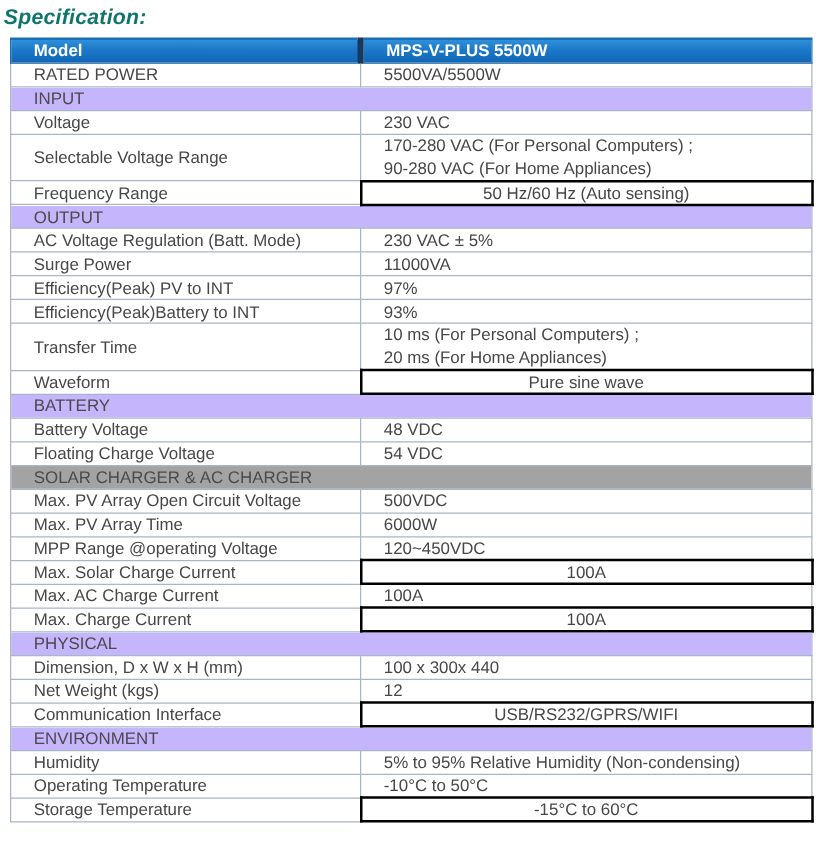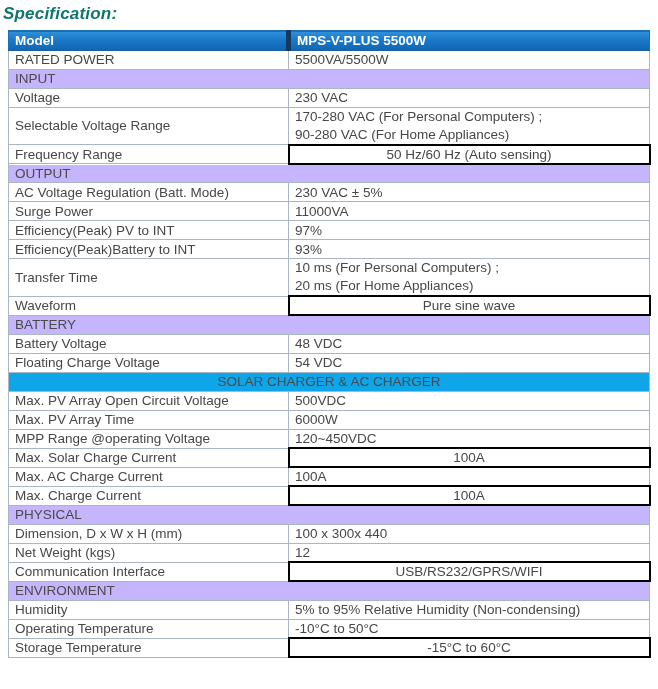--- a/index.html
+++ b/index.html
@@ -22,21 +22,21 @@
   table.spec {
     border-collapse: collapse;
     table-layout: fixed;
     margin-left: 8px;
     width: 641px;
   }
   td {
     border: 1px solid #a9b6c6;
     font-size: 13.5px;
     color: #474747;
-    padding: 0 6px;
+    padding: 0 18px;
     height: 19px;
     line-height: 17px;
     box-sizing: border-box;
     vertical-align: middle;
     overflow: hidden;
     white-space: nowrap;
   }
   tr.header-row td {
     background: linear-gradient(180deg, #2f8fd9 0%, #1b78c8 45%, #1166b4 100%);
     color: #ffffff;
@@ -48,22 +48,21 @@
     height: 19px;
   }
   tr.header-row td.header-value {
     border-left: 5px solid #16395f;
   }
   td.section-cell {
     background: #c4b5fd;
     color: #4a4a4a;
   }
   td.section-cell.plain {
-    background: #0ea5e9;
-    text-align: center;
+    background: #a3a3a3;
   }
   td.value-cell div {
     line-height: 18px;
   }
   td.boxed {
     border: 2px solid #000000;
     text-align: center;
   }
 </style>
 </head>

